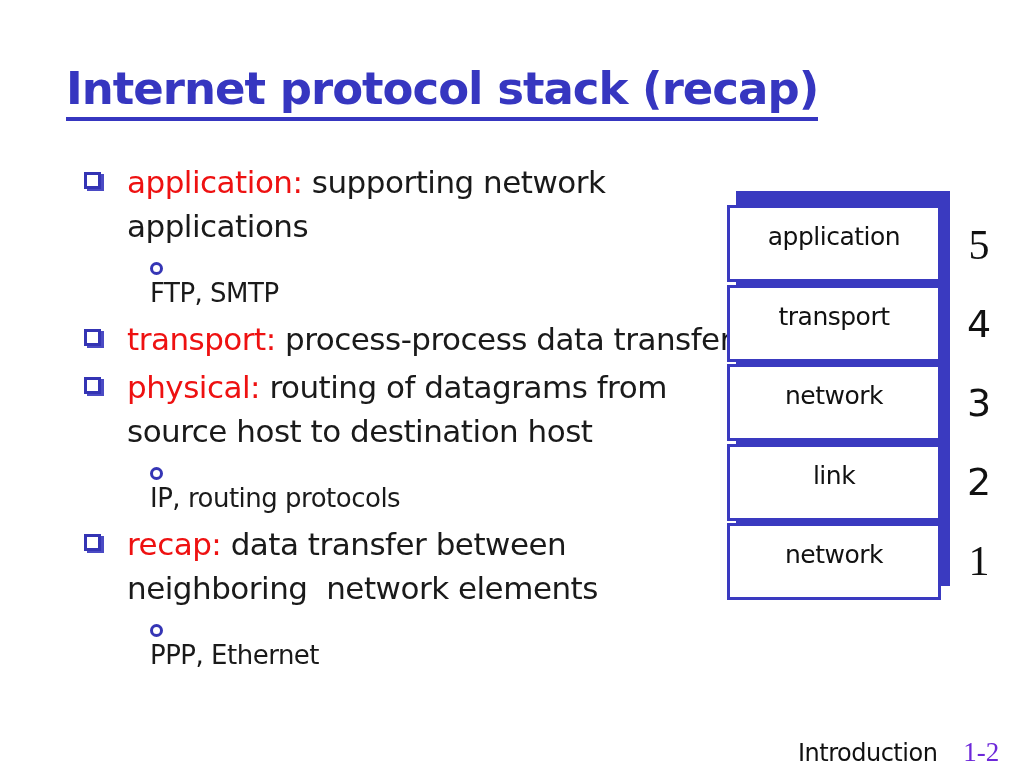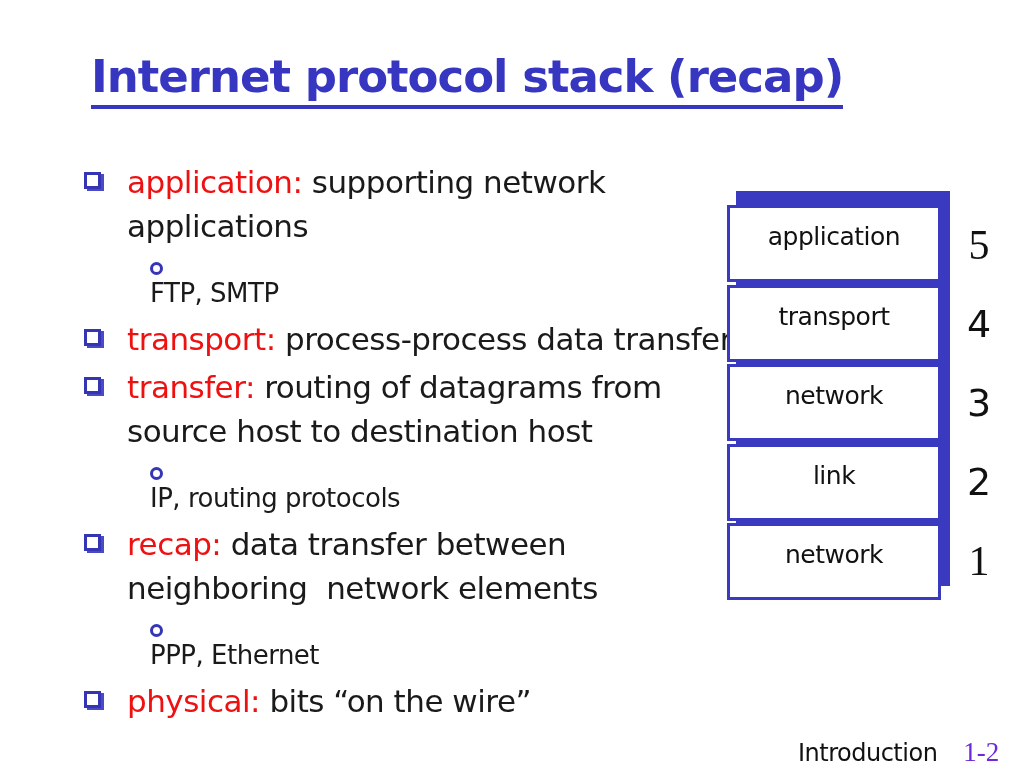--- a/index.html
+++ b/index.html
@@ -8,28 +8,27 @@
     --stack-blue:#3a3ac0;
     --bullet-blue:#3434b4;
     --text-black:#1a1a1a;
   }
   *{margin:0;padding:0;box-sizing:border-box;}
   html,body{width:1024px;height:768px;overflow:hidden;background:#ffffff;}
   body{position:relative;font-family:"DejaVu Sans",sans-serif;color:var(--text-black);}
 
   
   .title{
-    position:absolute;left:66px;top:52px;
+    position:absolute;left:66px;top:64px;
     font-size:45px;font-weight:bold;line-height:1.1;
     color:var(--title-blue);
     display:inline-block;
     border-bottom:4px solid var(--title-blue);
     padding-bottom:3px;
     letter-spacing:-1px;
-    margin-left:25px;
   }
 
   
   .content{position:absolute;left:78px;top:160px;width:660px;}
   .bullet{display:flex;margin-bottom:4px;}
   .sq{
     flex:0 0 auto;width:17px;height:17px;margin:12px 26px 0 6px;
     border:3px solid var(--bullet-blue);background:#fff;
     box-shadow:3px 2px 0 0 #4a4ac4;
   }
@@ -97,40 +96,36 @@
       <span class="stext">FTP, SMTP</span>
     </div>
 
     <div class="bullet">
       <span class="sq"></span>
       <div class="btext"><span class="kw">transport:</span><span class="rest"> process-process data transfer</span></div>
     </div>
 
     <div class="bullet">
       <span class="sq"></span>
-      <div class="btext"><span class="kw">transfer:</span><span class="rest"> routing of datagrams from source host to destination host</span></div>
+      <div class="btext"><span class="kw">physical:</span><span class="rest"> routing of datagrams from source host to destination host</span></div>
     </div>
     <div class="sub">
       <span class="ci"></span>
       <span class="stext">IP, routing protocols</span>
     </div>
 
     <div class="bullet">
       <span class="sq"></span>
       <div class="btext"><span class="kw">recap:</span><span class="rest"> data transfer between neighboring  network elements</span></div>
     </div>
     <div class="sub">
       <span class="ci"></span>
       <span class="stext">PPP, Ethernet</span>
     </div>
 
-    <div class="bullet">
-      <span class="sq"></span>
-      <div class="btext"><span class="kw">physical:</span><span class="rest"> bits “on the wire”</span></div>
-    </div>
 
   </div>
 
   <div class="stack-wrap">
     <div class="stack-shadow"></div>
     <div class="stack">
       <div class="layer">application</div>
       <div class="layer">transport</div>
       <div class="layer">network</div>
       <div class="layer">link</div>

